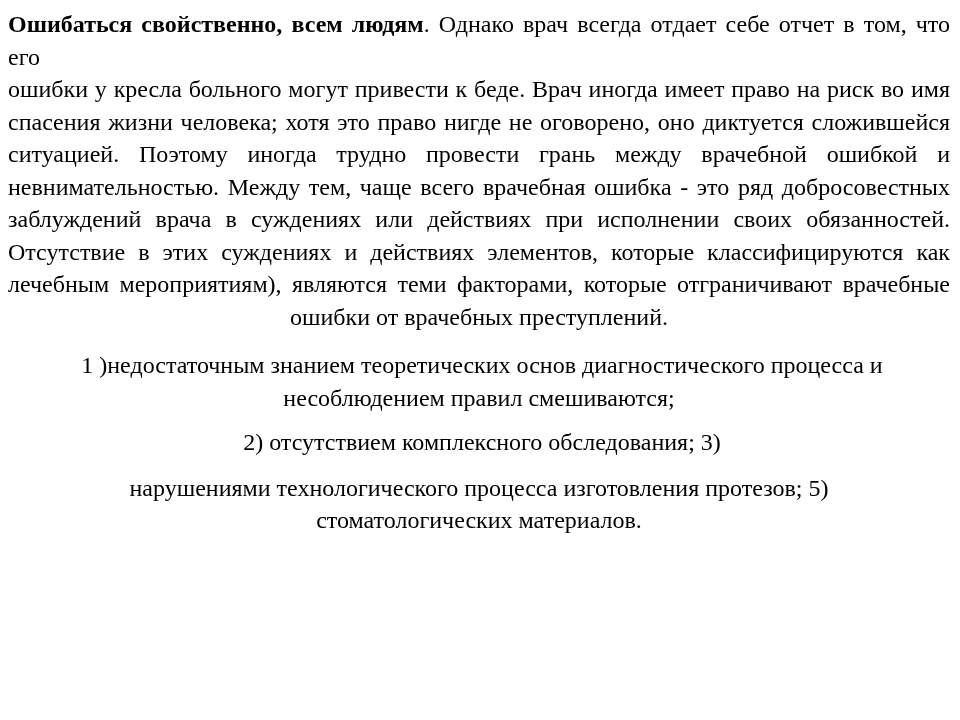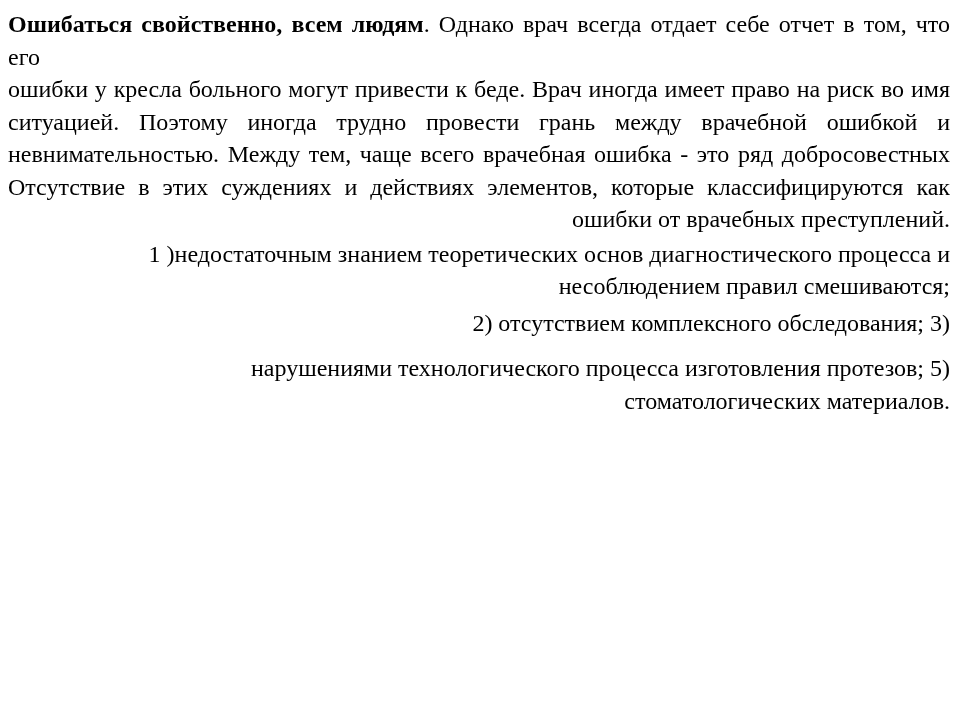--- a/index.html
+++ b/index.html
@@ -15,49 +15,52 @@
     font-family: "Liberation Serif", "DejaVu Serif", serif;
     font-size: 24px;
     line-height: 32.5px;
   }
   .doc {
     padding: 8px 10px 0 8px;
   }
   .block { margin: 0; }
   .line {
     white-space: pre-wrap;
-    text-align: right;
+    text-align: center;
   }
   .line.justify {
     text-align: justify;
     text-align-last: justify;
     text-justify: inter-word;
   }
   .bold { font-weight: bold; }
 
   
-  [data-name="paragraph-medical-errors"] { margin-bottom: 2px; }
+  [data-name="paragraph-medical-errors"] { margin-bottom: 16px; }
   [data-name="paragraph-lead-in"]        { margin-bottom: 18px; }
-  [data-name="list-item-1"]              { margin-bottom: 4px; }
+  [data-name="list-item-1"]              { margin-bottom: 12px; }
   [data-name="list-item-2"]              { margin-bottom: 13px; }
   [data-name="list-item-3"]              { margin-bottom: 13px; }
   [data-name="list-item-4"]              { margin-bottom: 0; }
   [data-name="list-item-5"]              { margin-bottom: 0; }
 </style>
 </head>
 <body>
 
 <div class="doc" data-name="document-page">
   <div data-name="document-body">
       <div class="block" data-name="paragraph-medical-errors">
         <div class="line justify" data-name="text-line"><span class="seg bold" data-name="text-run-bold">Ошибаться свойственно, всем людям</span><span class="seg" data-name="text-run">. Однако врач всегда отдает себе отчет в том, что его</span></div>
         <div class="line justify" data-name="text-line"><span class="seg" data-name="text-run">ошибки у кресла больного могут привести к беде. Врач иногда имеет право на риск во имя</span></div>
+        <div class="line justify" data-name="text-line"><span class="seg" data-name="text-run">спасения жизни человека; хотя это право нигде не оговорено, оно диктуется сложившейся</span></div>
         <div class="line justify" data-name="text-line"><span class="seg" data-name="text-run">ситуацией. Поэтому иногда трудно провести грань между врачебной ошибкой и</span></div>
         <div class="line justify" data-name="text-line"><span class="seg" data-name="text-run">невнимательностью. Между тем, чаще всего врачебная ошибка - это ряд добросовестных</span></div>
+        <div class="line justify" data-name="text-line"><span class="seg" data-name="text-run">заблуждений врача в суждениях или действиях при исполнении своих обязанностей.</span></div>
         <div class="line justify" data-name="text-line"><span class="seg" data-name="text-run">Отсутствие в этих суждениях и действиях элементов, которые классифицируются как</span></div>
+        <div class="line justify" data-name="text-line"><span class="seg" data-name="text-run">лечебным мероприятиям), являются теми факторами, которые отграничивают врачебные</span></div>
         <div class="line" data-name="text-line"><span class="seg" data-name="text-run">ошибки от врачебных преступлений.</span></div>
       </div>
       <div class="block" data-name="list-item-1">
         <div class="line" data-name="text-line"><span class="seg" data-name="text-run"> 1 )недостаточным знанием теоретических основ диагностического процесса и</span></div>
         <div class="line" data-name="text-line"><span class="seg" data-name="text-run">несоблюдением правил смешиваются;</span></div>
       </div>
       <div class="block" data-name="list-item-2">
         <div class="line" data-name="text-line"><span class="seg" data-name="text-run"> 2) отсутствием комплексного обследования; 3)</span></div>
       </div>
       <div class="block" data-name="list-item-4">

